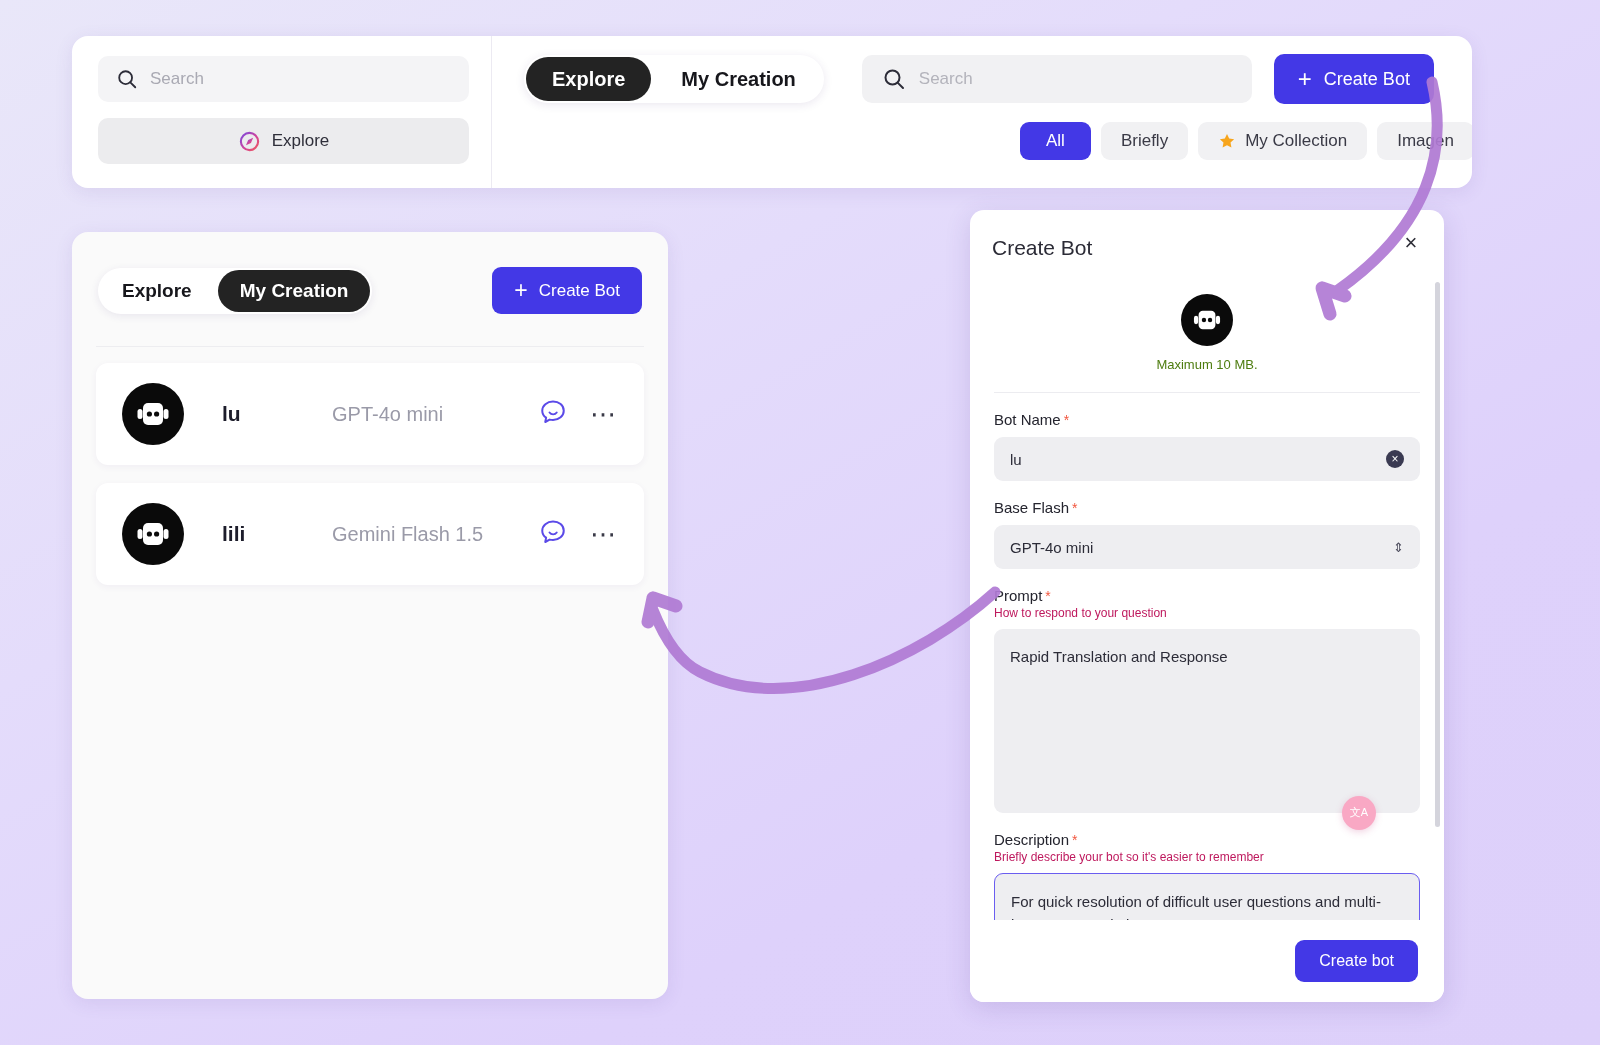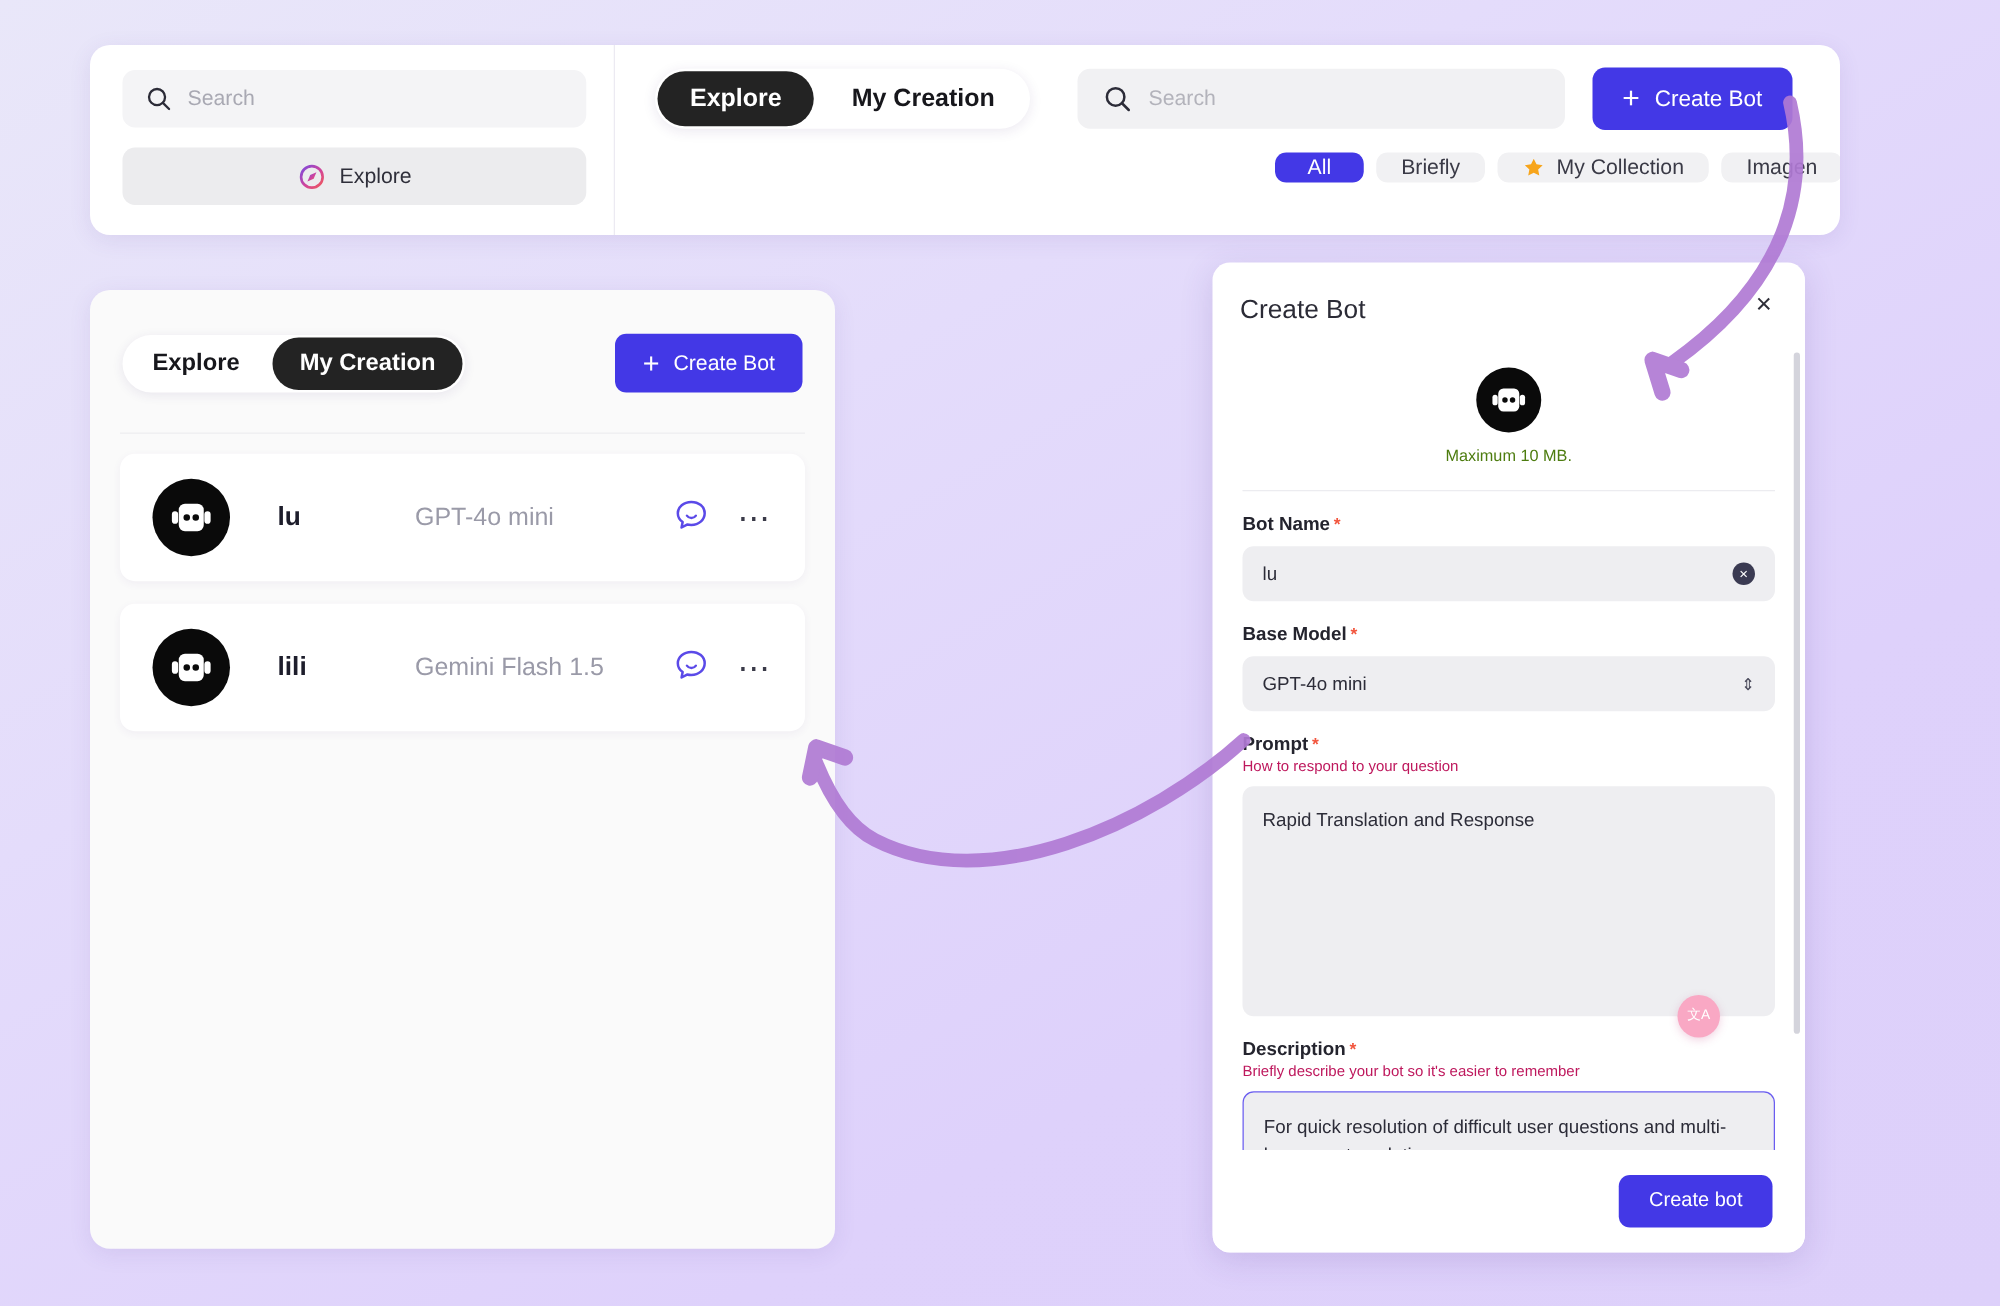--- a/index.html
+++ b/index.html
@@ -73,21 +73,21 @@
     display: flex; align-items: center; gap: 12px;
     font-size: 18px; border: none; cursor: pointer;
     font-family: inherit;
   }
   .createbtn .plus { font-size: 24px; font-weight: 300; line-height: 1; }
 
   .chips {
     display: flex; gap: 10px; padding-left: 528px; margin-top: 18px;
   }
   .chip {
-    height: 24px; border-radius: 9px; background: #f1f1f3;
+    height: 38px; border-radius: 9px; background: #f1f1f3;
     display: flex; align-items: center; gap: 9px; padding: 0 20px;
     font-size: 17px; color: #3a3a46; white-space: nowrap;
   }
   .chip.sel { background: #4338e6; color: #fff; padding: 0 26px; }
 
   
   .panel {
     position: absolute; left: 72px; top: 232px;
     width: 596px; height: 767px;
     background: #fafafa;
@@ -171,21 +171,21 @@
     border-bottom: 1px solid #ececf0;
   }
   .avatar-lg {
     width: 52px; height: 52px; border-radius: 50%; background: #0a0a0a;
     display: flex; align-items: center; justify-content: center;
     cursor: pointer;
   }
   .avatar-hint { margin-top: 11px; font-size: 13px; color: #4d7c0f; }
 
   .field { margin-top: 18px; }
-  .field-label { font-size: 15px; font-weight: bold; color: #24242e; }
+  .field-label { font-size: 15px; font-weight: normal; color: #24242e; }
   .req { color: #f2553d; font-size: 14px; margin-left: 3px; }
   .field-sub { font-size: 12px; color: #be185d; margin-top: 2px; }
 
   .inp {
     margin-top: 9px; height: 44px; background: #eeeef1; border-radius: 9px;
     display: flex; align-items: center; padding: 0 16px;
     font-size: 15px; color: #2c2c38;
   }
   .inp .val { flex: 1; }
   .clear-ic {
@@ -375,21 +375,21 @@
         <span>Bot Name</span><span class="req">*</span>
       </div>
       <div class="inp">
         <span class="val">lu</span>
         <span class="clear-ic">×</span>
       </div>
     </div>
 
     <div class="field">
       <div class="field-label">
-        <span>Base Model</span><span class="req">*</span>
+        <span>Base Flash</span><span class="req">*</span>
       </div>
       <div class="inp">
         <span class="val">GPT-4o mini</span>
         <span class="sel-arrow">⇕</span>
       </div>
     </div>
 
     <div class="field">
       <div class="field-label">
         <span>Prompt</span><span class="req">*</span>

